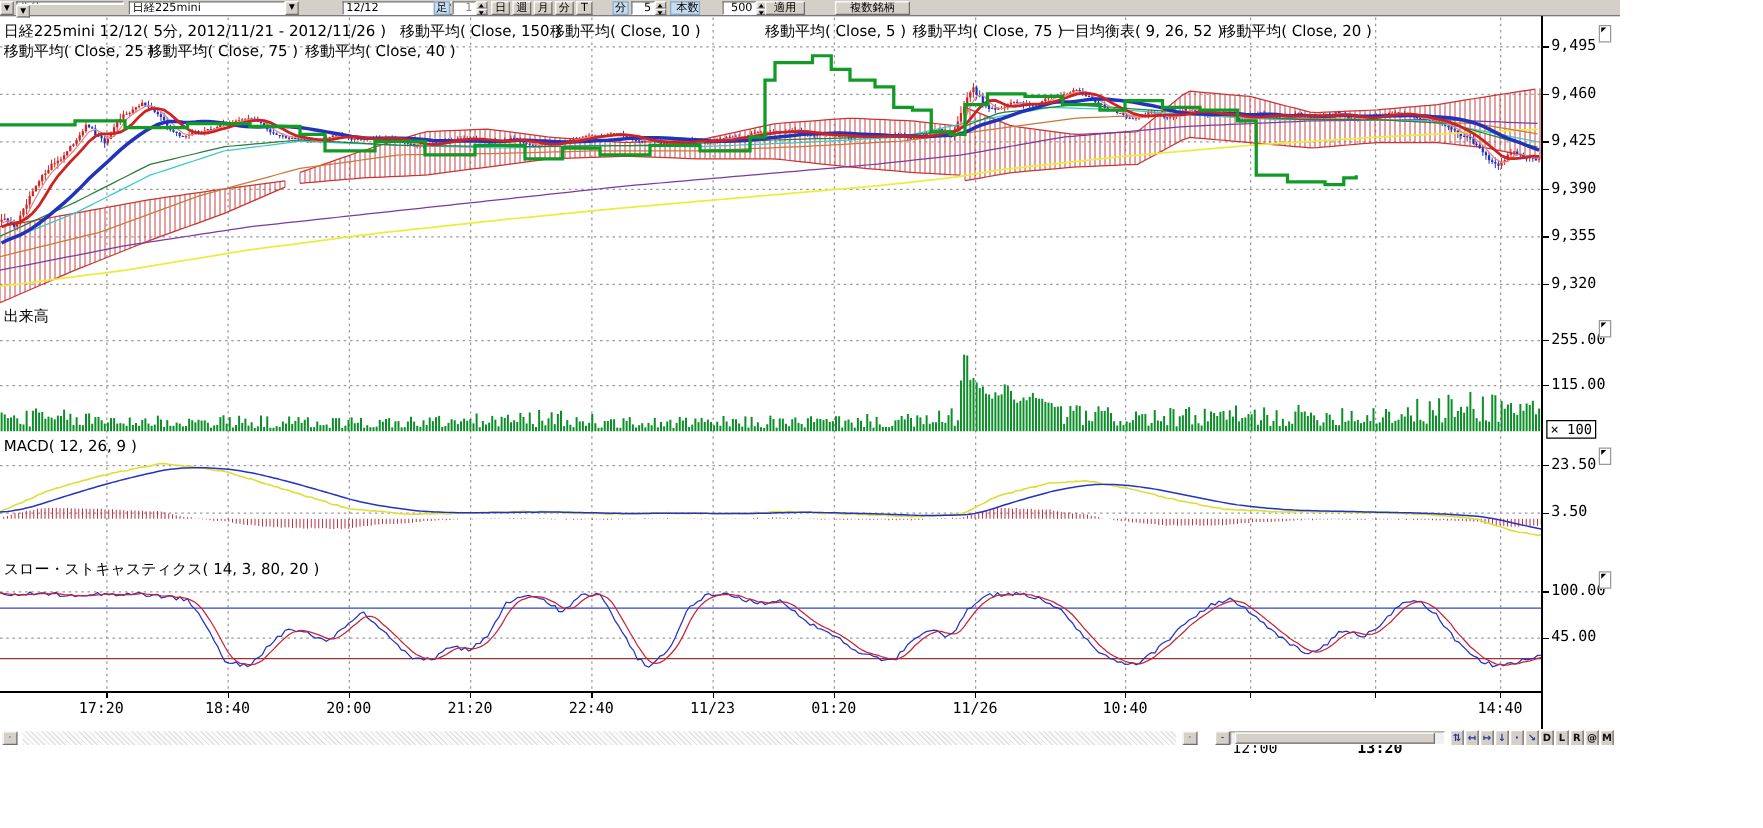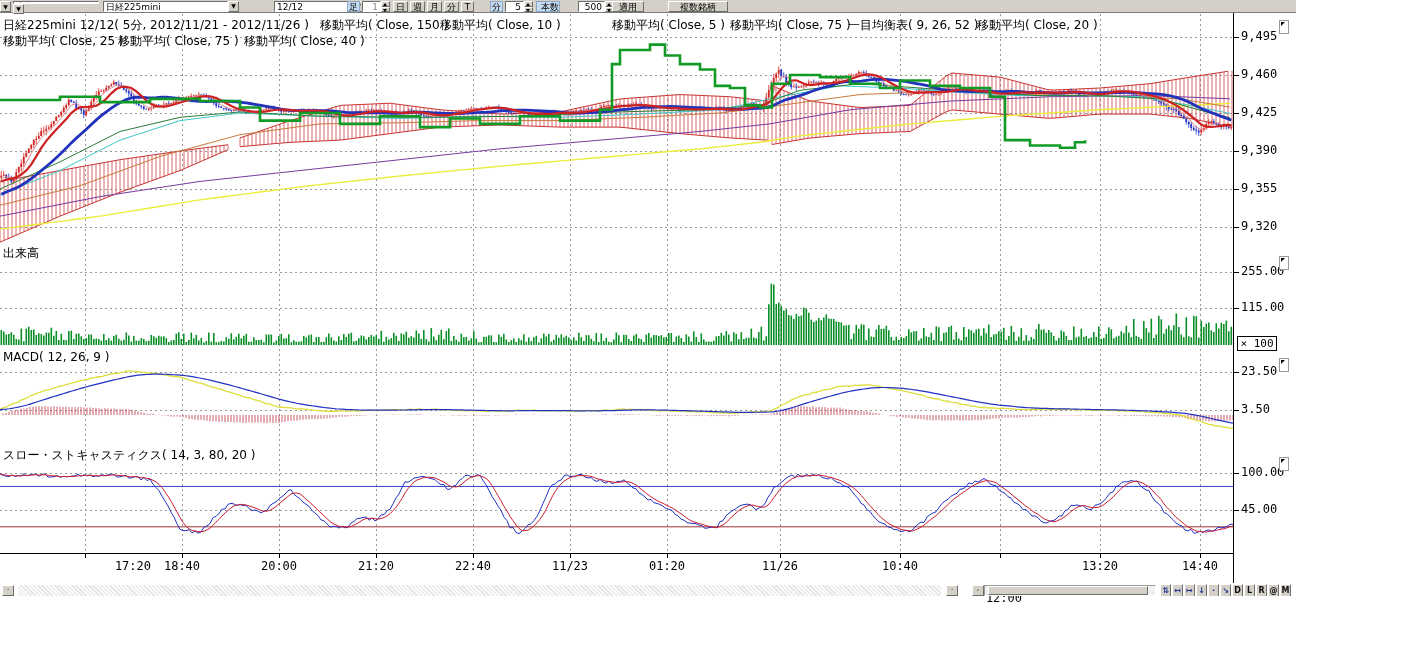--- a/index.html
+++ b/index.html
@@ -1033,31 +1033,31 @@
       <span class="ctext mono" style="left: 1241px; top: 182px;">9,355</span>
       <span class="ctext mono" style="left: 1241px; top: 220px;">9,320</span>
       <span class="ctext mono" style="left: 1241px; top: 265px;">255.00</span>
       <span class="ctext mono" style="left: 1241px; top: 301px;">115.00</span>
       <span class="ctext mono" style="left: 1241px; top: 365px;">23.50</span>
       <span class="ctext mono" style="left: 1241px; top: 403px;">3.50</span>
       <span class="ctext mono" style="left: 1241px; top: 466px;">100.00</span>
       <span class="ctext mono" style="left: 1241px; top: 503px;">45.00</span>
     </div>
   <div id="time-labels">
-      <span class="ctext mono" style="left: 63px; top: 560px; width: 44px; text-align: right; margin-left: 44px;">17:20</span>
+      <span class="ctext mono" style="left: 63px; top: 560px; width: 44px; text-align: left;">17:20</span>
       <span class="ctext mono" style="left: 160px; top: 560px; width: 44px; text-align: center;">18:40</span>
       <span class="ctext mono" style="left: 257px; top: 560px; width: 44px; text-align: center;">20:00</span>
       <span class="ctext mono" style="left: 354px; top: 560px; width: 44px; text-align: center;">21:20</span>
       <span class="ctext mono" style="left: 451px; top: 560px; width: 44px; text-align: center;">22:40</span>
       <span class="ctext mono" style="left: 548px; top: 560px; width: 44px; text-align: center;">11/23</span>
       <span class="ctext mono" style="left: 645px; top: 560px; width: 44px; text-align: center;">01:20</span>
       <span class="ctext mono" style="left: 758px; top: 560px; width: 44px; text-align: center;">11/26</span>
       <span class="ctext mono" style="left: 878px; top: 560px; width: 44px; text-align: center;">10:40</span>
       <span class="ctext mono" style="left: 978px; top: 560px; width: 44px; text-align: right; margin-top: 32px;">12:00</span>
-      <span class="ctext mono" style="left: 1078px; top: 560px; width: 44px; text-align: center;">13:20</span>
+      <span class="ctext mono" style="left: 1078px; top: 592px; width: 44px; text-align: right; font-weight: bold;">13:20</span>
       <span class="ctext mono" style="left: 1178px; top: 560px; width: 44px; text-align: center;">14:40</span>
     </div>
   <div id="pane-icons">
       <div class="pane-icon" style="top: 20px;"></div>
       <div class="pane-icon" style="top: 256px;"></div>
       <div class="pane-icon" style="top: 358px;"></div>
       <div class="pane-icon" style="top: 457px;"></div>
     </div>
 
   <div id="bottombar">

